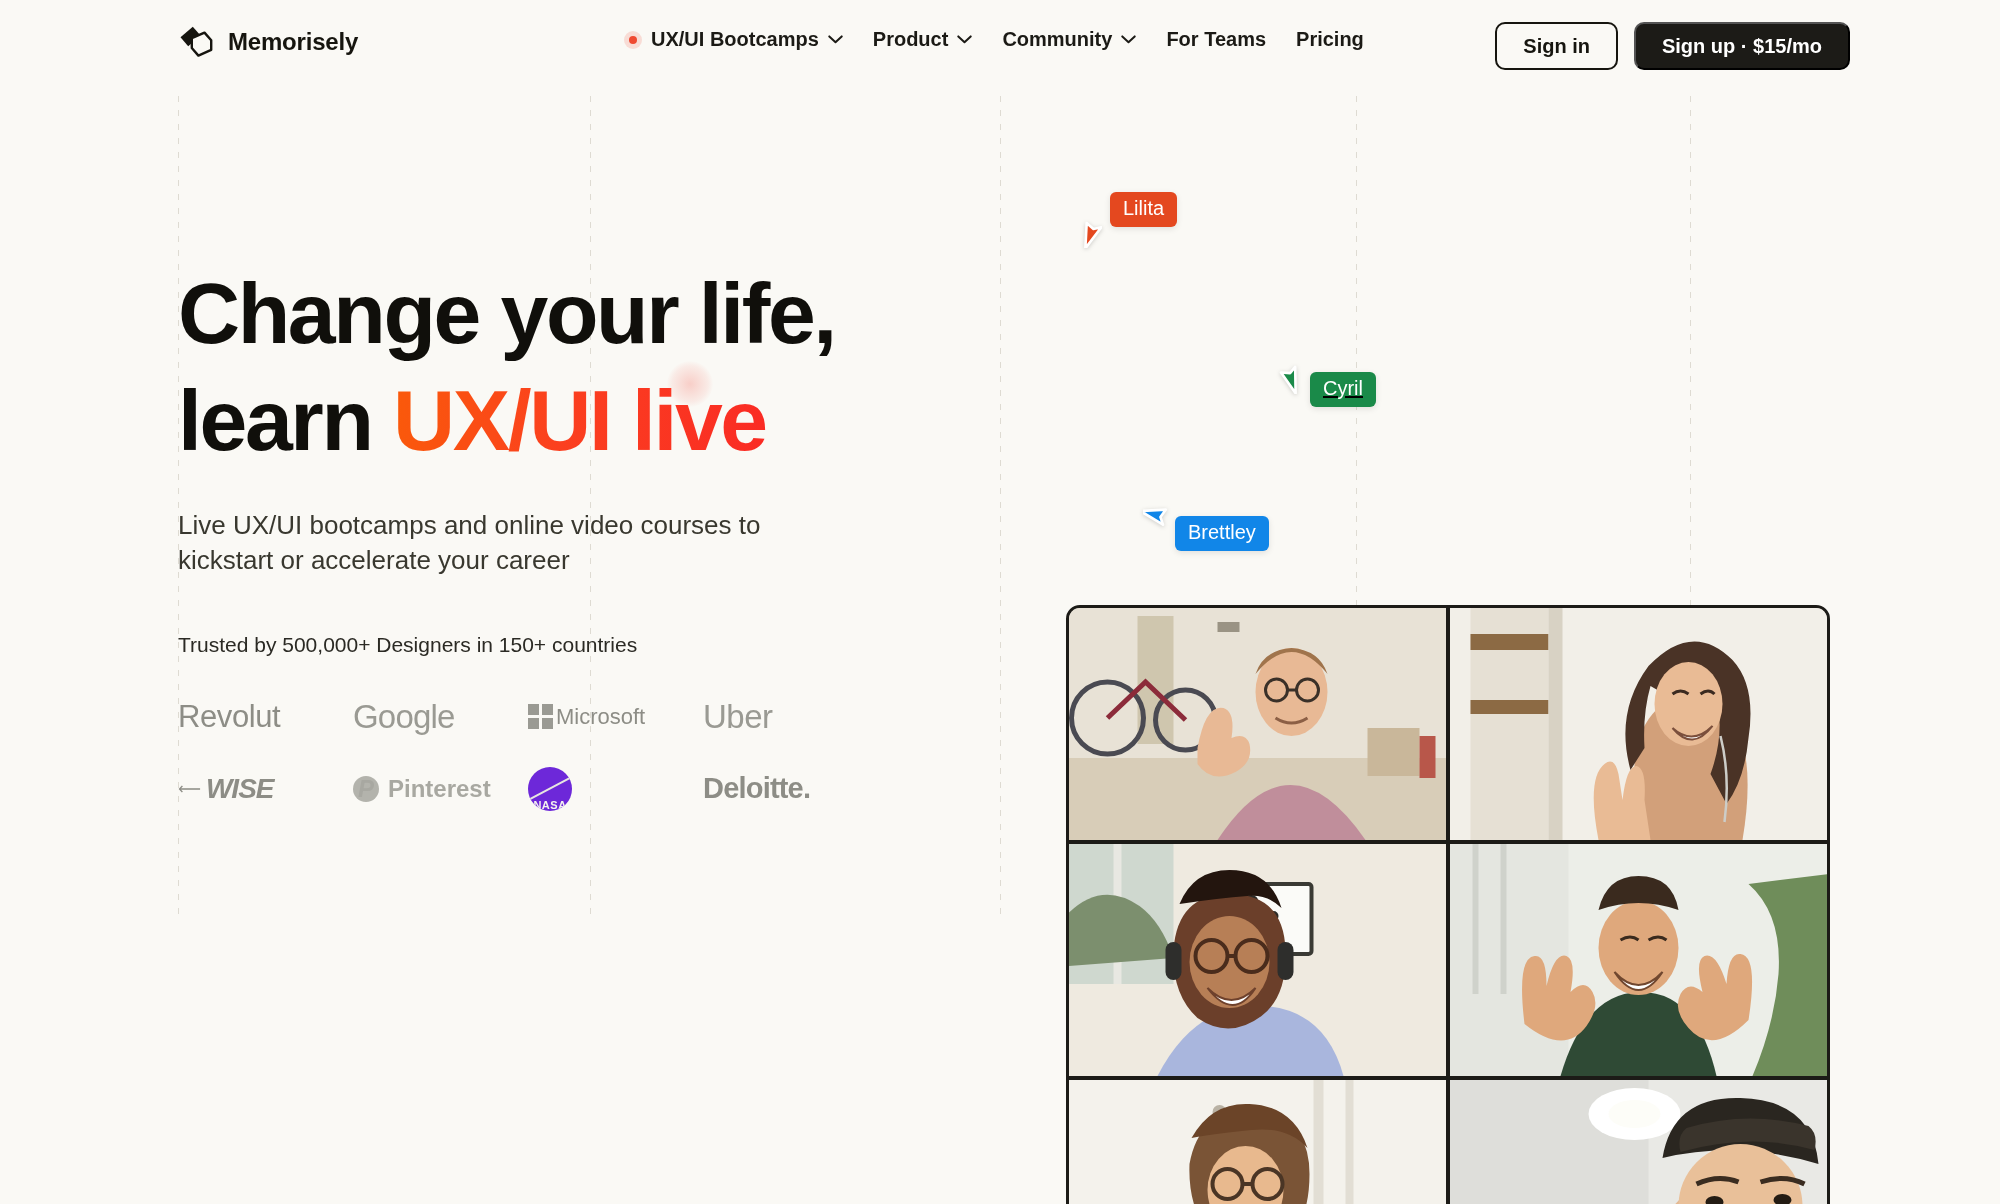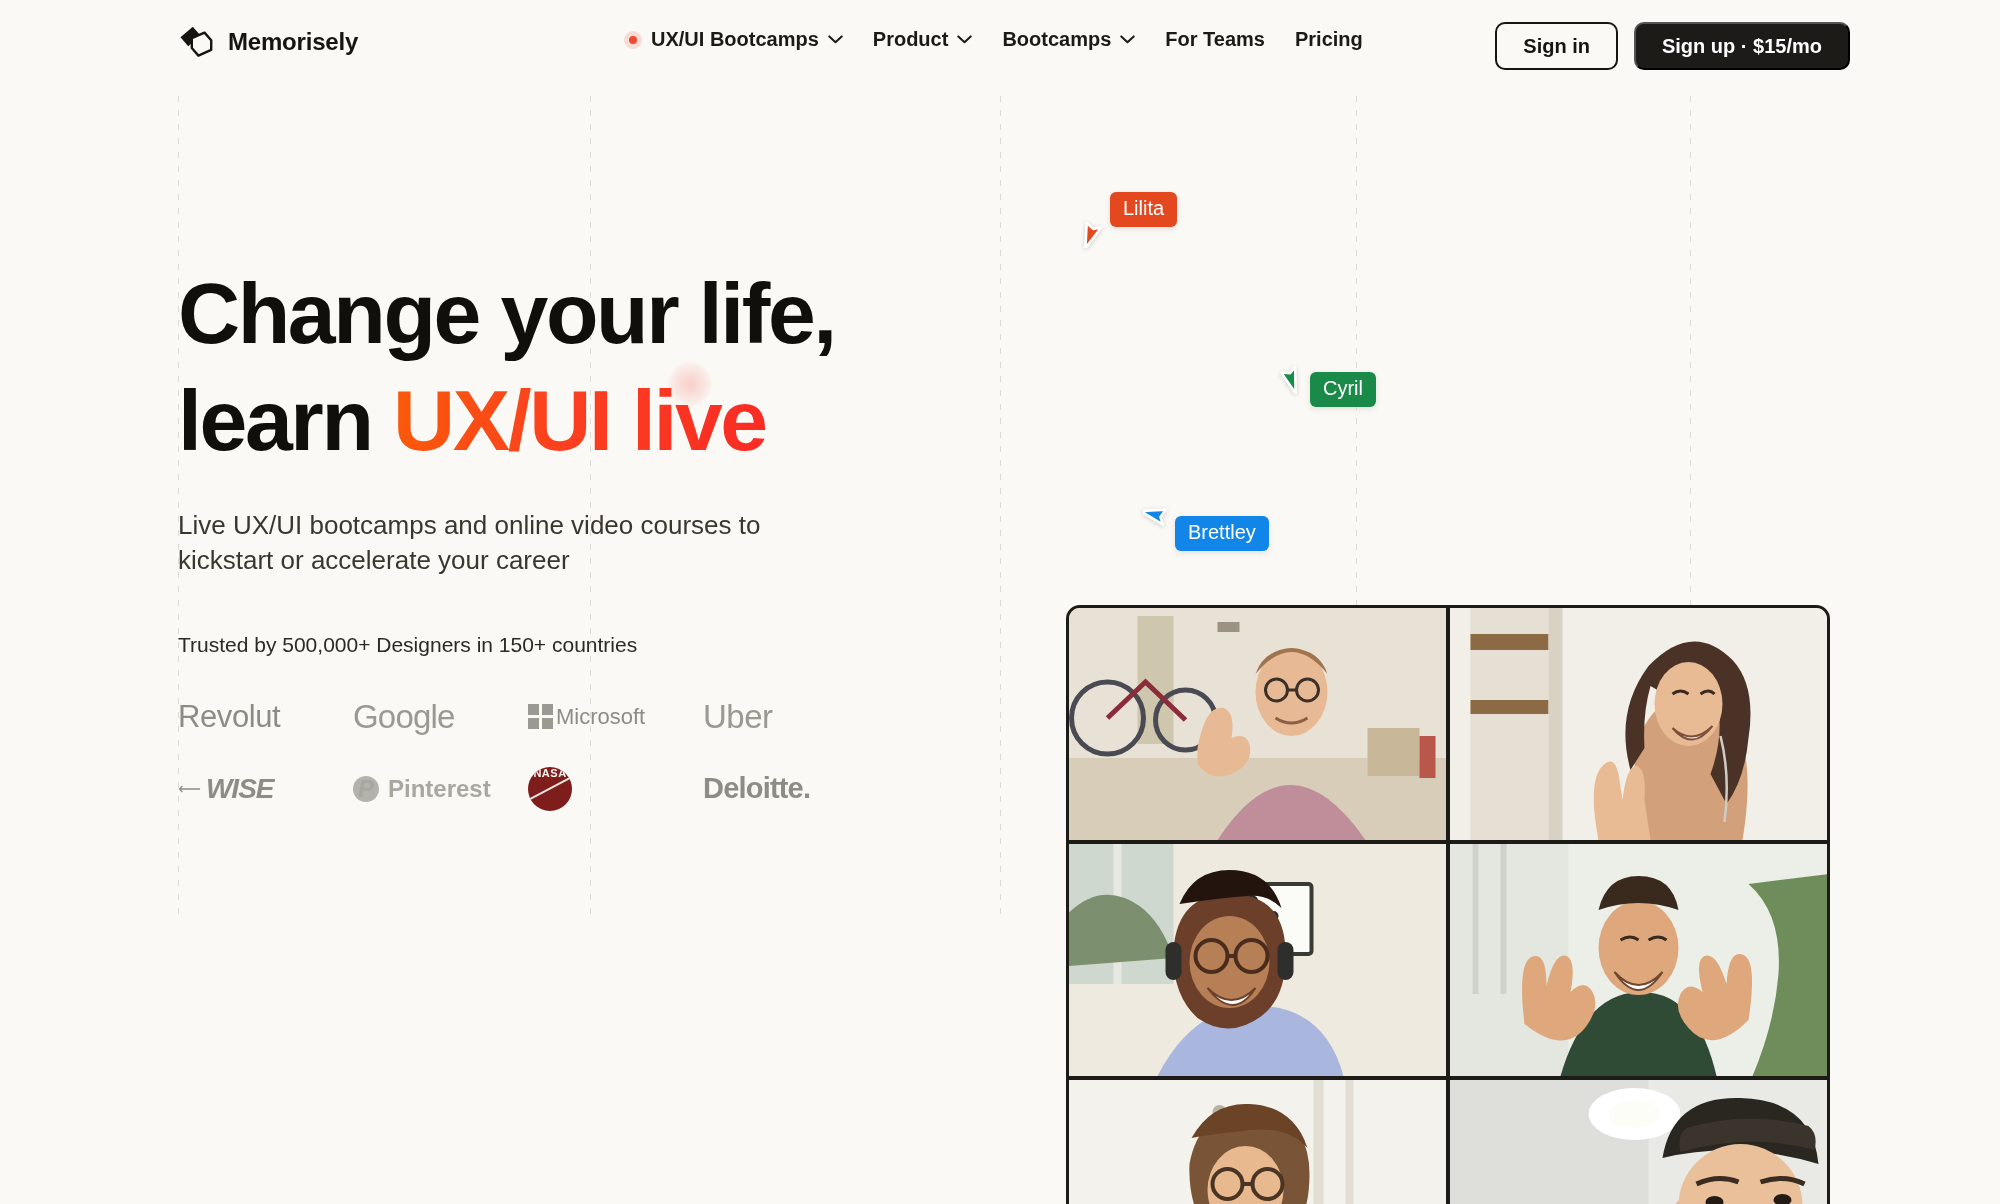--- a/index.html
+++ b/index.html
@@ -125,44 +125,44 @@
   .wise-mark { font-size: 16px; color: #8d8d86; transform: scaleX(-1); }
   .logo-wise b { font-size: 28px; font-weight: 700; font-style: italic; color: #8d8d86; letter-spacing: -1px; }
   .logo-pinterest { display: flex; align-items: center; gap: 9px; }
   .pin-circle {
     width: 26px; height: 26px; border-radius: 50%; background: #b3b3ac;
     color: #faf9f5; font-size: 17px; font-weight: 700; display: flex;
     align-items: center; justify-content: center; font-style: italic;
   }
   .logo-pinterest span { font-size: 24px; color: #a8a8a1; font-weight: 600; }
   .nasa-badge {
-    width: 44px; height: 44px; border-radius: 50%; background: #7f1d1d;
+    width: 44px; height: 44px; border-radius: 50%; background: #6d28d9;
     color: #f4f3ee; font-size: 11px; font-weight: 700; letter-spacing: 0.5px;
-    display: flex; align-items: flex-start; justify-content: center; position: relative; overflow: hidden;
+    display: flex; align-items: flex-end; justify-content: center; position: relative; overflow: hidden;
   }
   .nasa-badge::after {
     content: ""; position: absolute; left: -6px; top: 20px; width: 58px; height: 2px;
     background: #e7e6e0; transform: rotate(-28deg);
   }
   .nasa-badge span { position: relative; z-index: 2; }
   .logo-deloitte { font-size: 29px; font-weight: 700; letter-spacing: -0.8px; color: #8d8d86; }
 
   
   .hero-right { position: absolute; left: 1000px; top: 96px; right: 0; bottom: 0; }
 
   .cursor { position: absolute; display: flex; align-items: flex-start; }
   .cursor-arrow { width: 26px; height: 30px; display: block; filter: drop-shadow(0 1px 2px rgba(0,0,0,0.18)); }
   .cursor-tag {
     margin-left: 12px; margin-top: 10px; padding: 5px 13px 7px;
     border-radius: 6px; color: #fff; font-size: 20px; font-weight: 500;
     box-shadow: 0 2px 6px rgba(0,0,0,0.10); white-space: nowrap;
   }
   .cursor.lilita { left: 76px; top: 122px; }
   .cursor.lilita .cursor-tag { background: #e4481f; margin-left: 8px; margin-top: -26px; }
-  .cursor.cyril { left: 276px; top: 268px; }
+  .cursor.cyril { left: 276px; top: 268px; text-decoration: underline; }
   .cursor.cyril .cursor-tag { background: #1a8a49; margin-left: 8px; margin-top: 8px; }
   .cursor.brettley { left: 143px; top: 402px; }
   .cursor.brettley .cursor-tag { background: #1186e8; margin-left: 6px; margin-top: 18px; }
 
   .video-grid {
     position: absolute; left: 66px; top: 509px; width: 764px; height: 700px;
     display: grid; grid-template-columns: 1fr 1fr; grid-template-rows: 232px 232px 232px;
     gap: 4px; border-radius: 14px; border: 3px solid #1c1b17; overflow: hidden;
     background: #1c1b17;
   }
@@ -209,21 +209,21 @@
       <div class="nav-item">
         <span>Product</span>
         <span>
           <svg class="chev" viewBox="0 0 15 9" fill="none">
               <path d="M1.3 1.4 L7.5 7.2 L13.7 1.4" stroke="#1b1a15" stroke-width="2" stroke-linecap="round" stroke-linejoin="round"></path>
             </svg>
         </span>
       </div>
 
       <div class="nav-item">
-        <span>Bootcamps</span>
+        <span>Community</span>
         <span>
           <svg class="chev" viewBox="0 0 15 9" fill="none">
               <path d="M1.3 1.4 L7.5 7.2 L13.7 1.4" stroke="#1b1a15" stroke-width="2" stroke-linecap="round" stroke-linejoin="round"></path>
             </svg>
         </span>
       </div>
 
       <div class="nav-item">
         <span>For Teams</span>
       </div>

